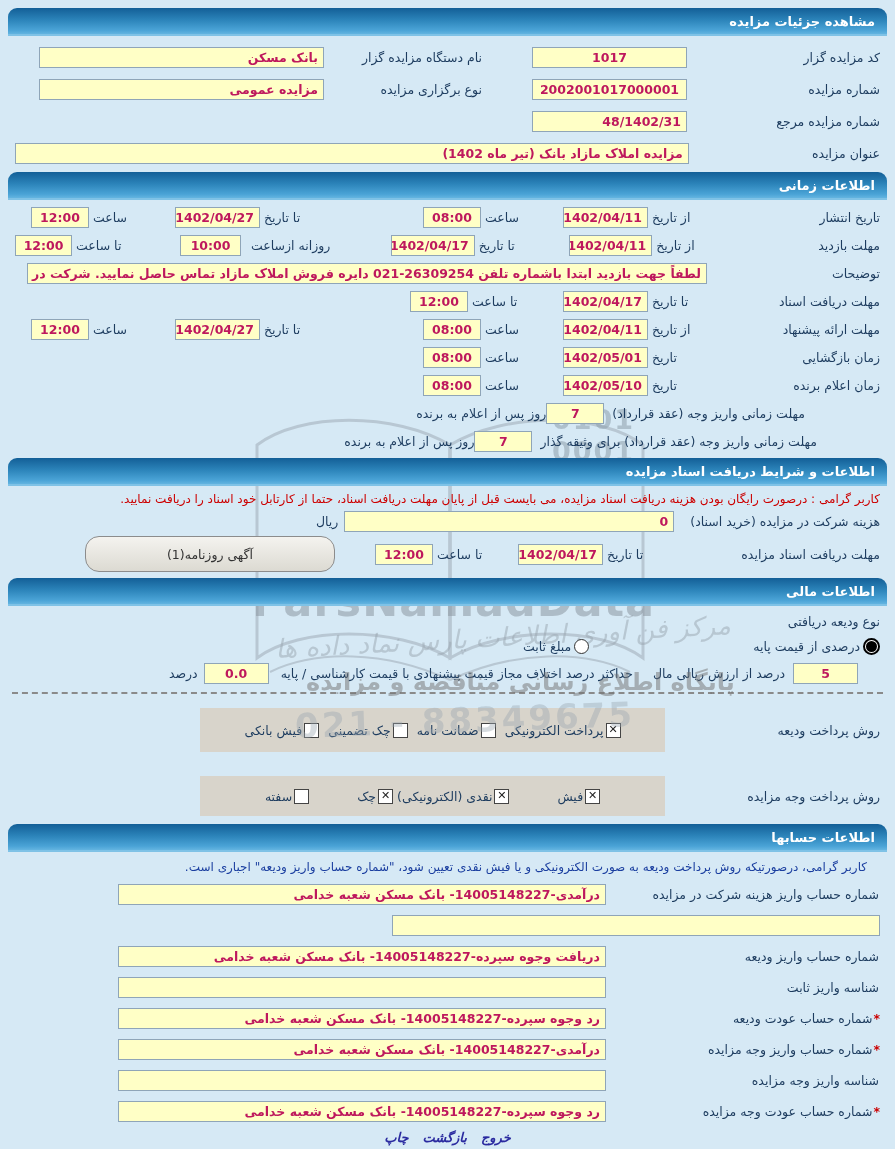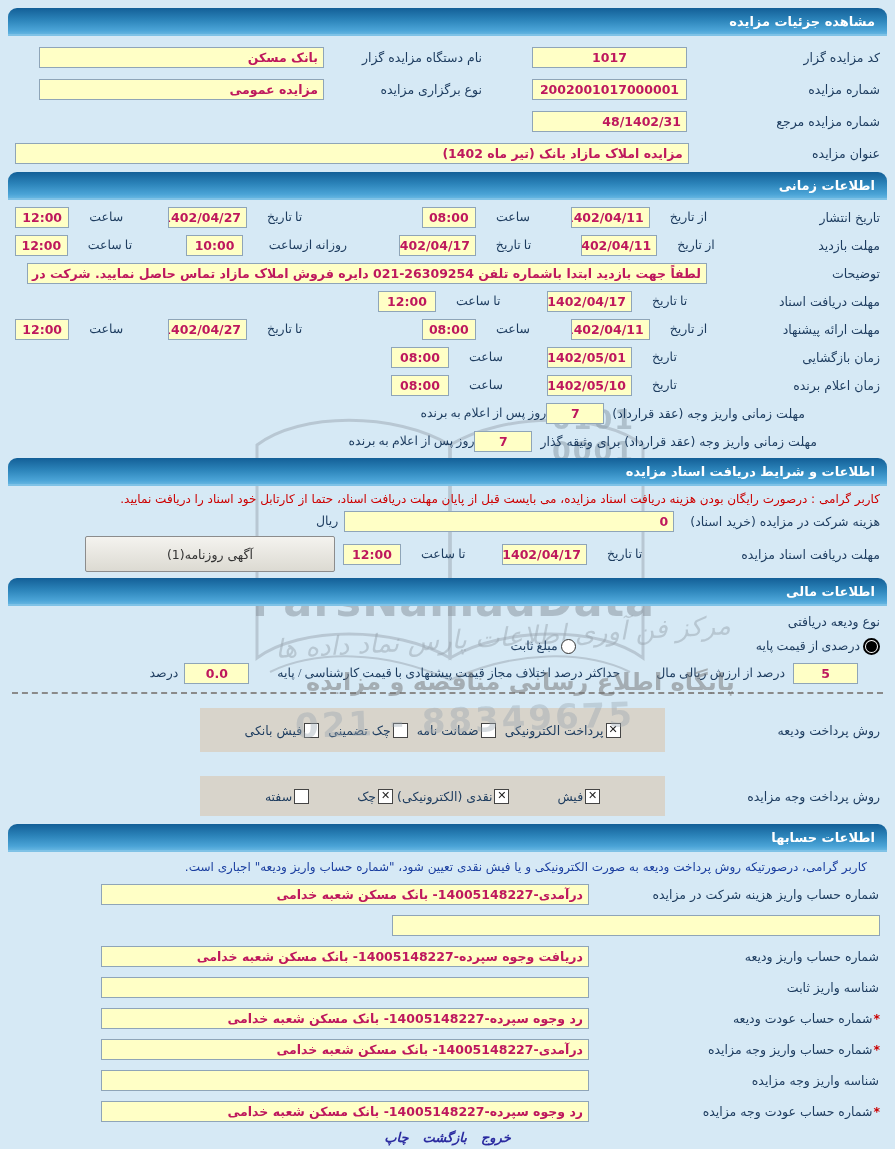--- a/index.html
+++ b/index.html
@@ -8,21 +8,21 @@
   .content{position:relative;z-index:1;}
   
   .hdr{height:26px;margin:8px 8px 0;border-radius:9px 9px 0 0;
        background:linear-gradient(180deg,#135f97 0%,#2b83b9 45%,#4aa3d6 85%,#63b4e0 100%);
        border-bottom:2px solid #7fc2e6;
        color:#fff;font-weight:bold;font-size:13px;display:flex;align-items:center;padding:0 12px;}
   
   .frow{margin:10px 15px 0;height:22px;display:flex;align-items:center;font-size:12.5px;color:#1d3c5f;}
   .trow{margin:6px 15px 0;height:22px;display:flex;align-items:center;font-size:12.5px;color:#1d3c5f;}
   .lbl{text-align:right;padding-left:8px;white-space:nowrap;}
-  .sl{text-align:left;padding-left:20px;white-space:nowrap;font-family:Liberation Serif, serif;}
+  .sl{text-align:left;padding-left:4px;white-space:nowrap;}
   .w42{width:42px}.w55{width:55px}.w58{width:58px}.w62{width:62px}.w65{width:65px}
   .w85{width:85px}.w100{width:100px}.w135{width:135px}.w150{width:150px}.w155{width:155px}
   .w165{width:165px}.w185{width:185px}.w210{width:210px}.w285{width:285px}
   .w330{width:330px}.w465{width:465px}.w488{width:488px}.w630{width:680px}
   .ibox{background:#ffffc6;border:1px solid #8fa5b8;height:21px;line-height:20px;
         font-weight:bold;color:#be185d;font-size:12.5px;padding:0 5px;box-sizing:border-box;
         overflow:hidden;white-space:nowrap;}
   .ta-c{text-align:center}.ta-r{text-align:right}
   .sp{display:inline-block;height:1px;flex:0 0 auto;}
   .warning{margin:6px 15px 0;font-size:12px;color:#cc0000;text-align:right;white-space:nowrap;overflow:hidden;}
@@ -33,24 +33,24 @@
   .cb{width:13px;height:13px;background:#fff;border:1px solid #444;display:inline-block;
       position:relative;flex:0 0 auto;margin-left:2px;}
   .cb.checked::after{content:"\2715";position:absolute;left:0;top:-1px;width:13px;height:13px;
       font-size:11px;line-height:13px;text-align:center;color:#222;font-weight:bold;}
   .radio{width:13px;height:13px;background:#fff;border:1px solid #333;border-radius:50%;
       display:inline-block;position:relative;flex:0 0 auto;margin-left:3px;}
   .radio.checked{border:2px solid #000;}
   .radio.checked::after{content:"";position:absolute;inset:1px;background:#000;border-radius:50%;}
   .cb-item{display:flex;align-items:center;white-space:nowrap;font-size:12.5px;color:#1d3c5f;}
   .news-btn{height:36px;width:250px;margin-left:70px;background:linear-gradient(#f4f3ef,#dcdad2);
-      border:1px solid #8c8c8c;border-radius:2px;font-size:12.5px;color:#333;
+      border:1px solid #8c8c8c;border-radius:14px;font-size:12.5px;color:#333;
       font-family:"DejaVu Sans","Liberation Sans",sans-serif;cursor:pointer;}
   .arow{margin:9px 15px 0;height:22px;display:flex;align-items:center;font-size:12.5px;color:#1d3c5f;}
-  .alabel{width:270px;text-align:right;padding-left:21px;white-space:nowrap;overflow:hidden;}
+  .alabel{width:270px;text-align:right;padding-left:4px;white-space:nowrap;overflow:hidden;}
   .req{color:#cc0000;font-weight:bold;margin-left:1px;}
   .footer{margin-top:8px;display:flex;direction:ltr;justify-content:center;gap:14px;
       font-size:13px;font-style:italic;font-weight:bold;}
   .footer a{color:#2b2ba0;text-decoration:none;cursor:pointer;}
   
   .wm{position:absolute;pointer-events:none;color:#8fa0ac;}
   .wm-brand{left:252px;top:576px;z-index:0;font-size:43px;font-weight:bold;letter-spacing:1px;
       direction:ltr;opacity:.55;color:#8d98a2;}
   .wm-cal{left:275px;top:622px;z-index:0;font-size:26px;font-style:italic;opacity:.5;
       color:#9aa6b0;transform:rotate(-3deg);white-space:nowrap;}

